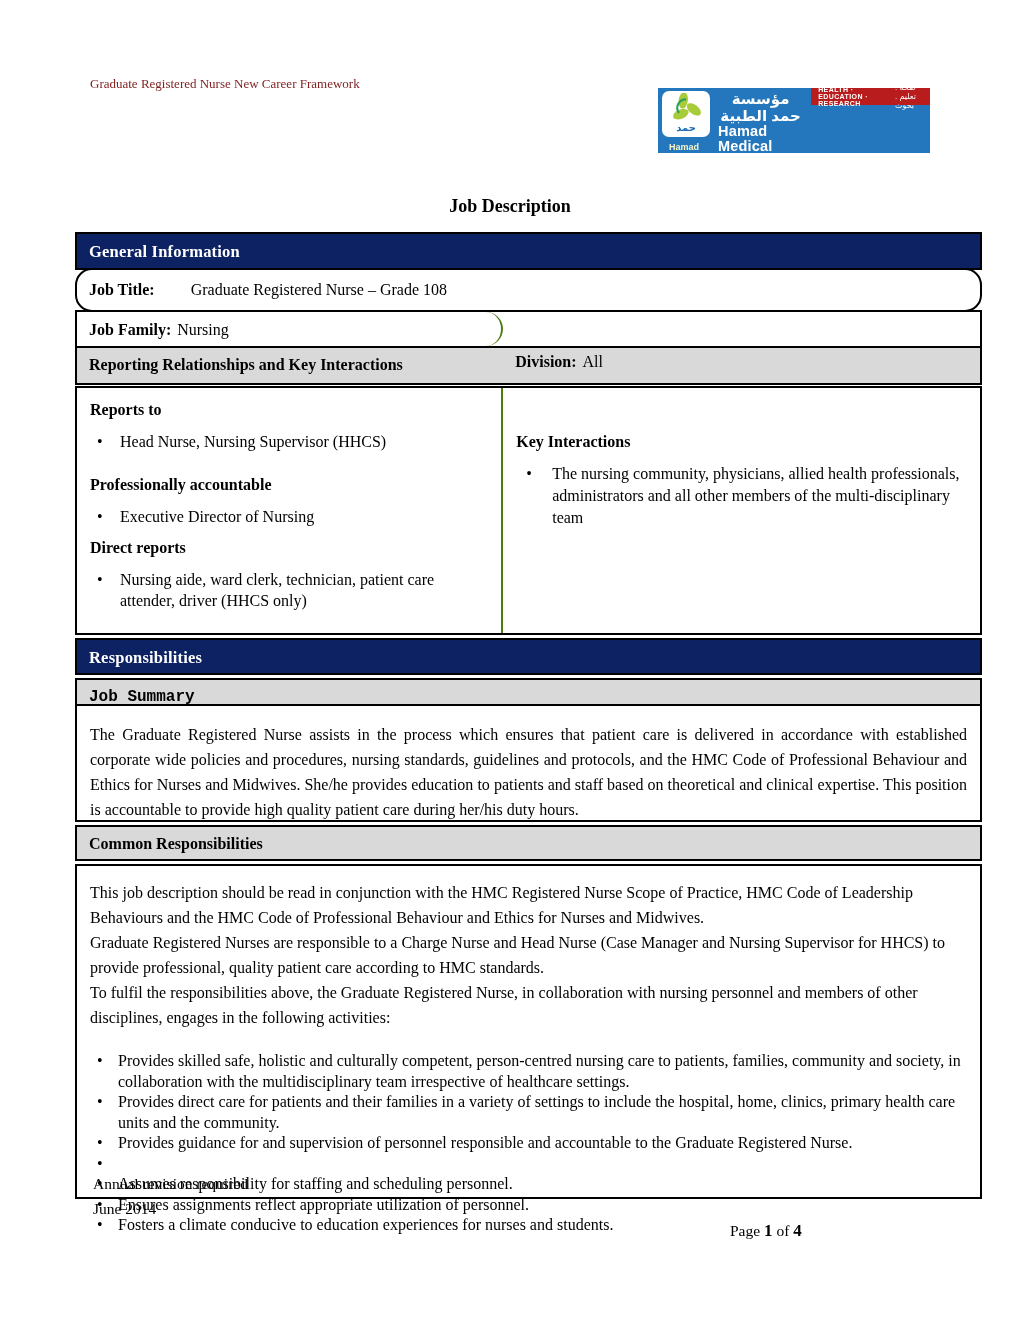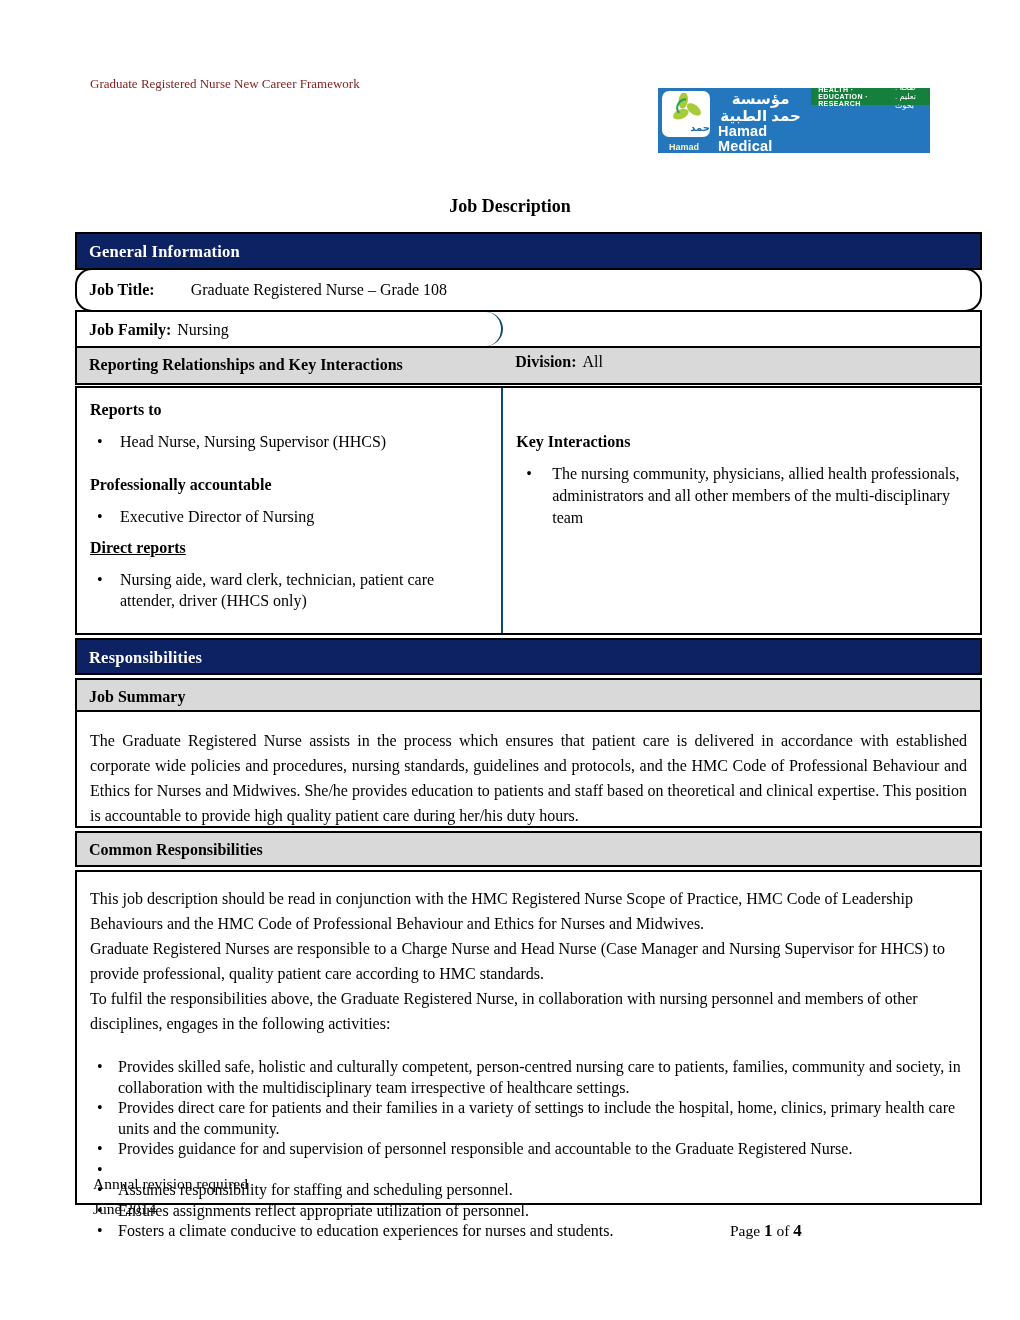--- a/index.html
+++ b/index.html
@@ -14,34 +14,34 @@
   }
   
   .logo {
     position:absolute; left:658px; top:88px; width:272px; height:65px;
     background:#2477BD; display:flex;
     font-family:"Liberation Sans","DejaVu Sans",sans-serif;
   }
   .logo-left { width:52px; position:relative; }
   .logo-mark-box {
     position:absolute; left:4px; top:3px; width:48px; height:46px;
-    background:#fff; border-radius:7px; text-align:right;
+    background:#fff; border-radius:7px; text-align:center;
   }
   .logo-mark-box svg { display:block; margin:2px auto 0 auto; }
   .logo-mark-ar { font-size:10px; font-weight:bold; color:#1b6ab2; line-height:9px; }
   .logo-mark-en {
     position:absolute; left:0; bottom:1px; width:52px; text-align:center;
     font-size:9px; font-weight:bold; color:#f8f3c8;
   }
   .logo-right { flex:1; display:flex; }
   .logo-names { flex:1; padding:2px 8px 0 8px; color:#fff; }
   .logo-name-ar { font-size:15px; font-weight:bold; text-align:center; line-height:17px; }
   .logo-name-en { font-size:14.5px; font-weight:bold; line-height:15px; letter-spacing:.2px; }
   .logo-strip {
-    height:17px; background:#15803d; display:flex; align-items:center;
+    height:17px; background:#b91c1c; display:flex; align-items:center;
     justify-content:flex-end; padding:0 7px; color:#fff;gap:20px;
   }
   .logo-strip-en { font-size:7px; font-weight:bold; letter-spacing:.4px; }
   .logo-strip-ar { font-size:8px; }
   
   .doc-title {
     position:absolute; left:0; top:196px; width:1020px; text-align:center;
     font-size:18px; font-weight:bold;
   }
   
@@ -50,21 +50,21 @@
   .trow + .trow { margin-top:-2px; }
   .row-navy { background:#0D2263; color:#fff; }
   .row-gray { background:#D9D9D9; }
   .gap1 { margin-top:1px !important; }
   .gap3 { margin-top:3px !important; }
   .sec-head { font-size:16.5px; font-weight:bold; padding:8px 12px; }
   .row-navy.sec-head { letter-spacing:.2px; }
   .kv { font-size:16px; padding:11px 12px;border-radius:17px; }
   .kv b { font-weight:bold; }
   .split { display:flex; }
-  .split > .cell-l { width:47.2%; border-right:2px solid #0c4a6e; }
+  .split > .cell-l { width:47.2%; border-right:2px solid #4d7c0f; }
   .split > .cell-r { flex:1;margin-top:32px; }
   .val-indent { margin-left:36px; }
   .val-gap { margin-left:6px; }
   
   .twocol { display:flex; min-height:222px; }
   .twocol .col { padding:13px 14px 10px 13px; font-size:16px; }
   .colhead { font-weight:bold; margin-bottom:12px; }
   .bullet { display:flex; padding-left:7px; margin-bottom:12px; line-height:21px; }
   .bullet .dot { width:23px; flex:none; }
   .blockgap { margin-top:24px; }
@@ -150,38 +150,38 @@
         <div class="colhead">Reports to</div>
         <div class="bullet">
           <span class="dot">•</span>
           <span>Head Nurse, Nursing Supervisor (HHCS)</span>
         </div>
         <div class="colhead blockgap">Professionally accountable</div>
         <div class="bullet">
           <span class="dot">•</span>
           <span>Executive Director of Nursing</span>
         </div>
-        <div class="colhead" style="margin-top:6px;text-decoration:underline;">Direct reports</div>
+        <div class="colhead" style="margin-top:6px;">Direct reports</div>
         <div class="bullet">
           <span class="dot">•</span>
           <span>Nursing aide, ward clerk, technician, patient care attender, driver (HHCS only)</span>
         </div>
       </div>
       <div class="cell-r col">
         <div class="colhead">Key Interactions</div>
         <div class="bullet" style="padding-left:10px; line-height:22px;">
           <span class="dot" style="width:26px;">•</span>
           <span>The nursing community, physicians, allied health professionals, administrators and all other members of the multi-disciplinary team</span>
         </div>
       </div>
     </div>
 
     <div class="trow row-navy sec-head gap3" style="height:37px;">Responsibilities</div>
 
-    <div class="trow row-gray sec-head gap3" style="height:34px; font-size:16px;">Job Summary</div>
+    <div class="trow row-gray sec-head gap3" style="height:28px; font-size:16px;font-family:Liberation Mono, monospace;">Job Summary</div>
 
     <div class="trow para" style="height:118px;">The Graduate Registered Nurse assists in the process which ensures that patient care is delivered in accordance with established corporate wide policies and procedures, nursing standards, guidelines and protocols, and the HMC Code of Professional Behaviour and Ethics for Nurses and Midwives. She/he provides education to patients and staff based on theoretical and clinical expertise. This position is accountable to provide high quality patient care during her/his duty hours.</div>
 
     <div class="trow row-gray sec-head gap3" style="height:36px; font-size:16px;">Common Responsibilities</div>
 
     <div class="trow content gap3" style="height:335px;">
       <div class="intro-line">This job description should be read in conjunction with the HMC Registered Nurse Scope of Practice, HMC Code of Leadership Behaviours and the HMC Code of Professional Behaviour and Ethics for Nurses and Midwives.</div>
       <div class="intro-line">Graduate Registered Nurses are responsible to a Charge Nurse and Head Nurse (Case Manager and Nursing Supervisor for HHCS) to provide professional, quality patient care according to HMC standards.</div>
       <div class="intro-line">To fulfil the responsibilities above, the Graduate Registered Nurse, in collaboration with nursing personnel and members of other disciplines, engages in the following activities:</div>
       <div class="clist">

